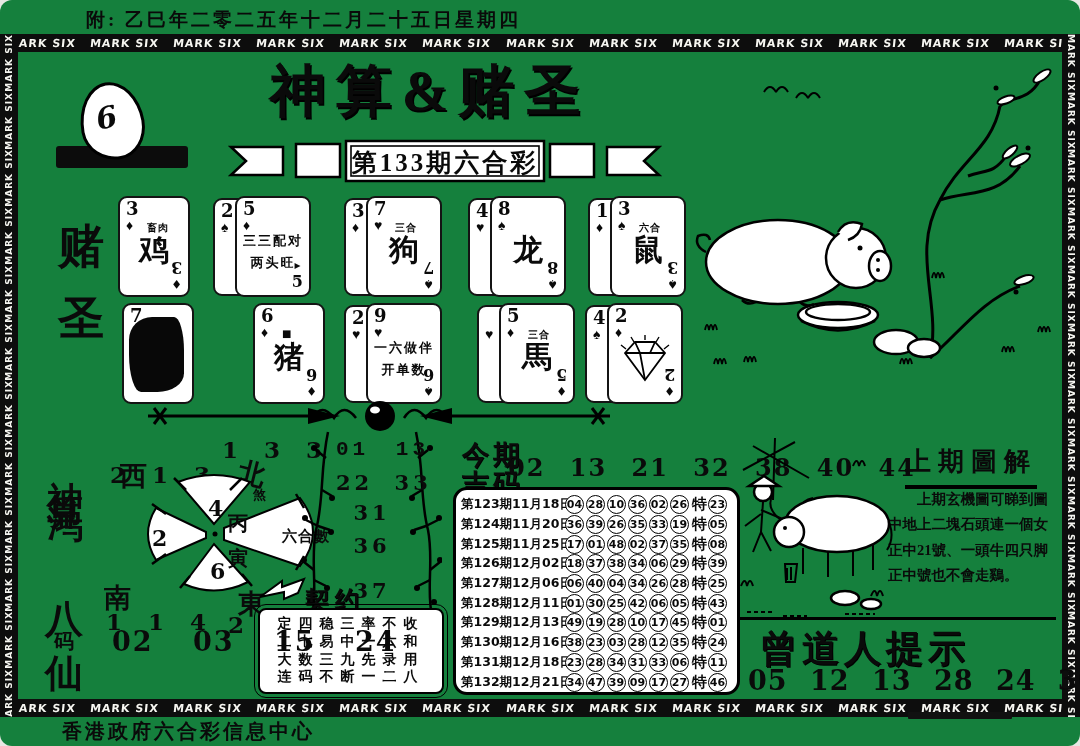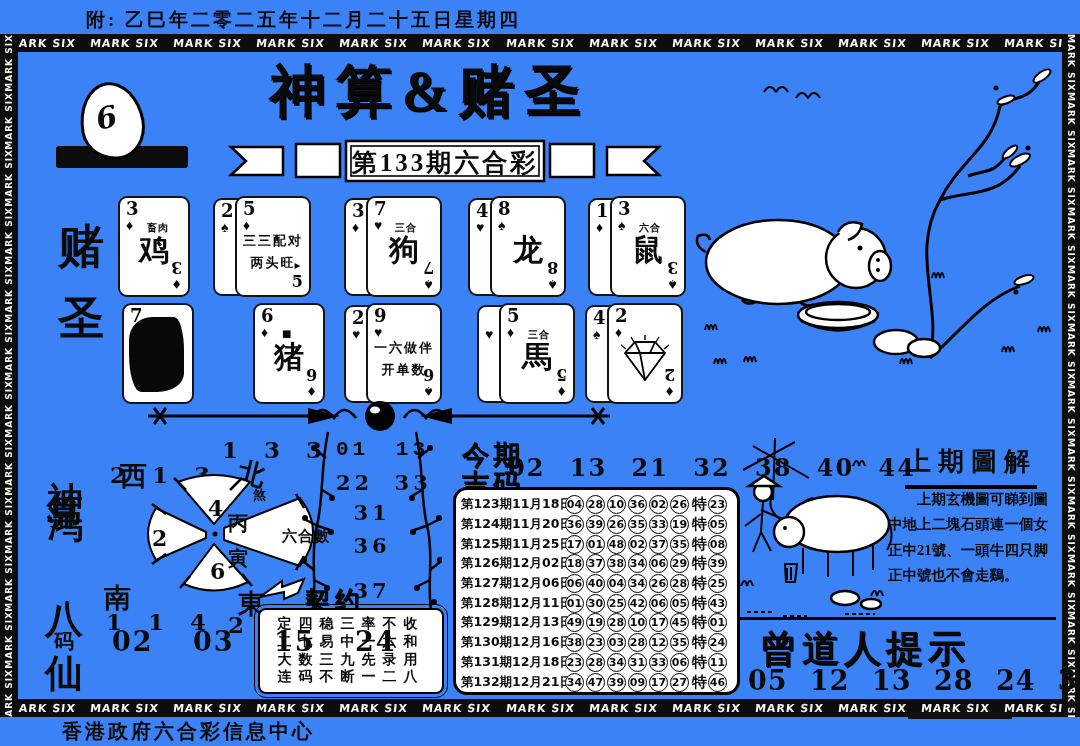--- a/index.html
+++ b/index.html
@@ -1,17 +1,17 @@
 <!DOCTYPE html>
 <html><head>
 <meta charset="utf-8">
 <style>
   html,body{margin:0;padding:0;background:#e8e8e4;}
-  #page{position:relative;width:1080px;height:746px;background:#3b82f6;overflow:hidden;
-        font-family:"Liberation Serif",serif;color:#0a0a0a;margin:0 auto;}
+  #page{position:relative;width:1080px;height:746px;background:#15803d;overflow:hidden;
+        font-family:"Liberation Serif",serif;color:#0a0a0a;margin:0 auto;border-radius:12px;}
   .abs{position:absolute;}
   
   .strip{position:absolute;background:#0d0d0d;color:#f5f5f0;overflow:hidden;}
   .strip-h{display:flex;justify-content:space-around;align-items:center;}
   .strip-h .ms{font:bold 11px "DejaVu Sans",sans-serif;letter-spacing:1px;white-space:nowrap;transform:skewX(-6deg);}
   .strip-v{display:flex;flex-direction:column;justify-content:space-around;align-items:center;}
   .strip-v .ms{font:bold 9px "DejaVu Sans",sans-serif;letter-spacing:1px;white-space:nowrap;
                writing-mode:vertical-rl;transform:rotate(180deg);}
   #strip-right .ms{transform:none;}
   

